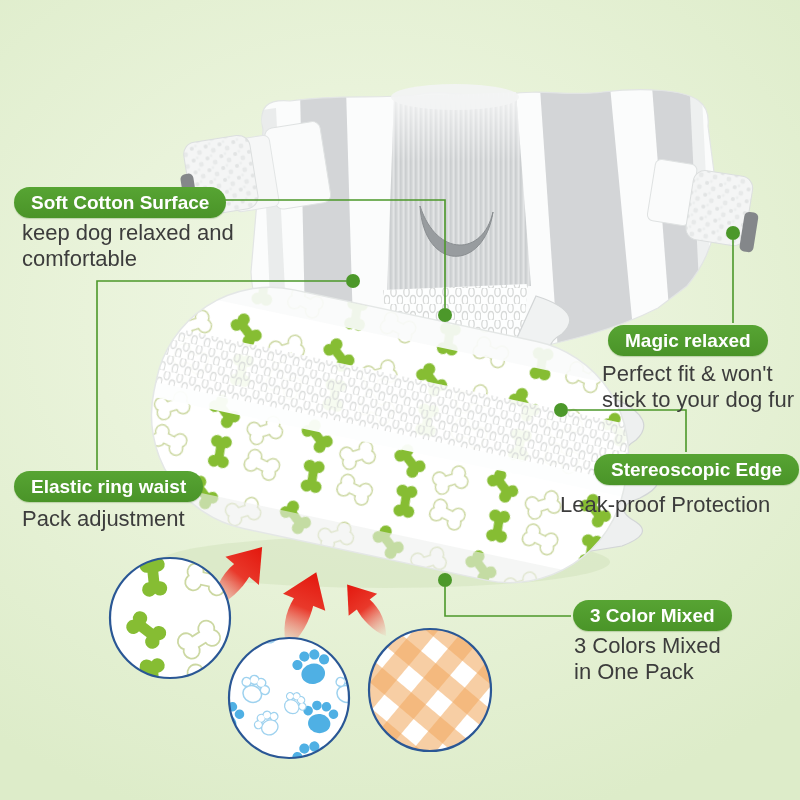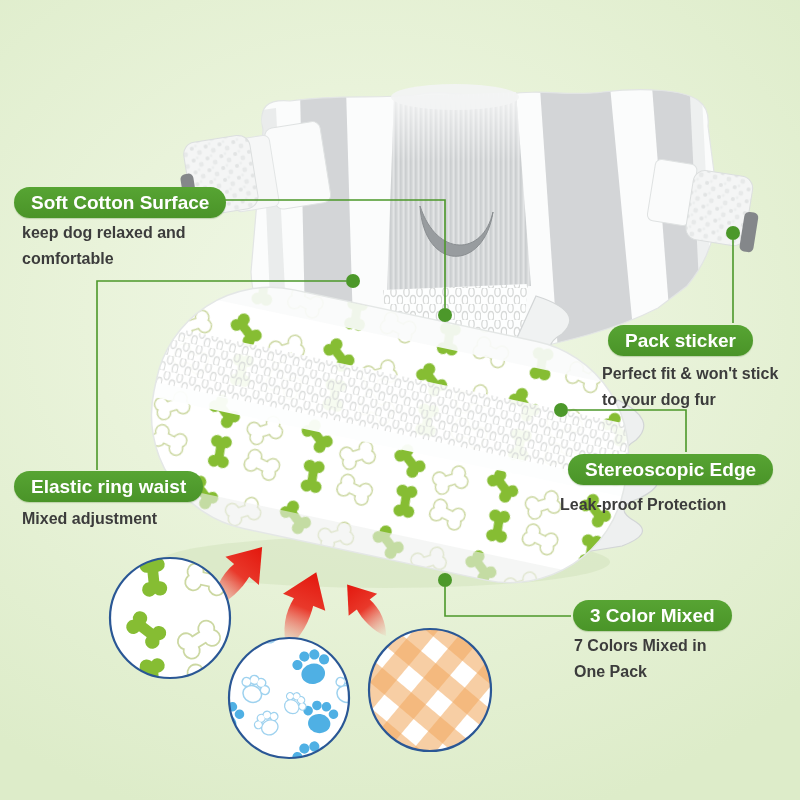--- a/index.html
+++ b/index.html
@@ -10,29 +10,29 @@
   }
   .stage svg{position:absolute;left:0;top:0;}
   .pill{
     position:absolute;display:inline-flex;align-items:center;justify-content:center;
     height:31px;padding:0 17px;border-radius:16px;box-sizing:border-box;
     background:linear-gradient(#57a433,#4a9428);
     color:#fff;font-weight:bold;font-size:19px;line-height:1;white-space:nowrap;
     box-shadow:0 1px 1px rgba(60,110,30,0.25);
   }
   .desc{
-    position:absolute;color:#3c3c3c;font-size:16px;line-height:26px;font-weight:bold;
+    position:absolute;color:#3c3c3c;font-size:22px;line-height:26px;
   }
   .co-soft-pill{left:14px;top:187px;}
   .co-soft-desc{left:22px;top:220px;width:212px;}
   .co-magic-pill{left:608px;top:325px;}
   .co-magic-desc{left:602px;top:361px;width:192px;}
   .co-elastic-pill{left:14px;top:471px;text-align:right;}
   .co-elastic-desc{left:22px;top:506px;width:210px;}
-  .co-stereo-pill{left:568px;top:454px;}
+  .co-stereo-pill{left:594px;top:454px;}
   .co-stereo-desc{left:560px;top:492px;width:224px;text-align:left;}
   .co-mixed-pill{left:573px;top:600px;text-align:right;}
   .co-mixed-desc{left:574px;top:633px;width:158px;}
 </style>
 </head>
 <body>
 
 <div class="stage">
 
   <svg width="800" height="800" viewBox="0 0 800 800">
@@ -235,32 +235,32 @@
       <circle cx="430" cy="690" r="61" fill="none" stroke="#2a5795" stroke-width="2.2"></circle>
     </g>
   </svg>
 
   <div>
     <span class="pill co-soft-pill">Soft Cotton Surface</span>
     <div class="desc co-soft-desc">keep dog relaxed and comfortable</div>
   </div>
 
   <div>
-    <span class="pill co-magic-pill">Pack sticker</span>
+    <span class="pill co-magic-pill">Magic relaxed</span>
     <div class="desc co-magic-desc">Perfect fit &amp; won't stick to your dog fur</div>
   </div>
 
   <div>
     <span class="pill co-elastic-pill">Elastic ring waist</span>
-    <div class="desc co-elastic-desc">Mixed adjustment</div>
+    <div class="desc co-elastic-desc">Pack adjustment</div>
   </div>
 
   <div>
     <span class="pill co-stereo-pill">Stereoscopic Edge</span>
     <div class="desc co-stereo-desc">Leak-proof Protection</div>
   </div>
 
   <div>
     <span class="pill co-mixed-pill">3 Color Mixed</span>
-    <div class="desc co-mixed-desc">7 Colors Mixed in One Pack</div>
+    <div class="desc co-mixed-desc">3 Colors Mixed in One Pack</div>
   </div>
 
 </div>
 
 </body></html>

